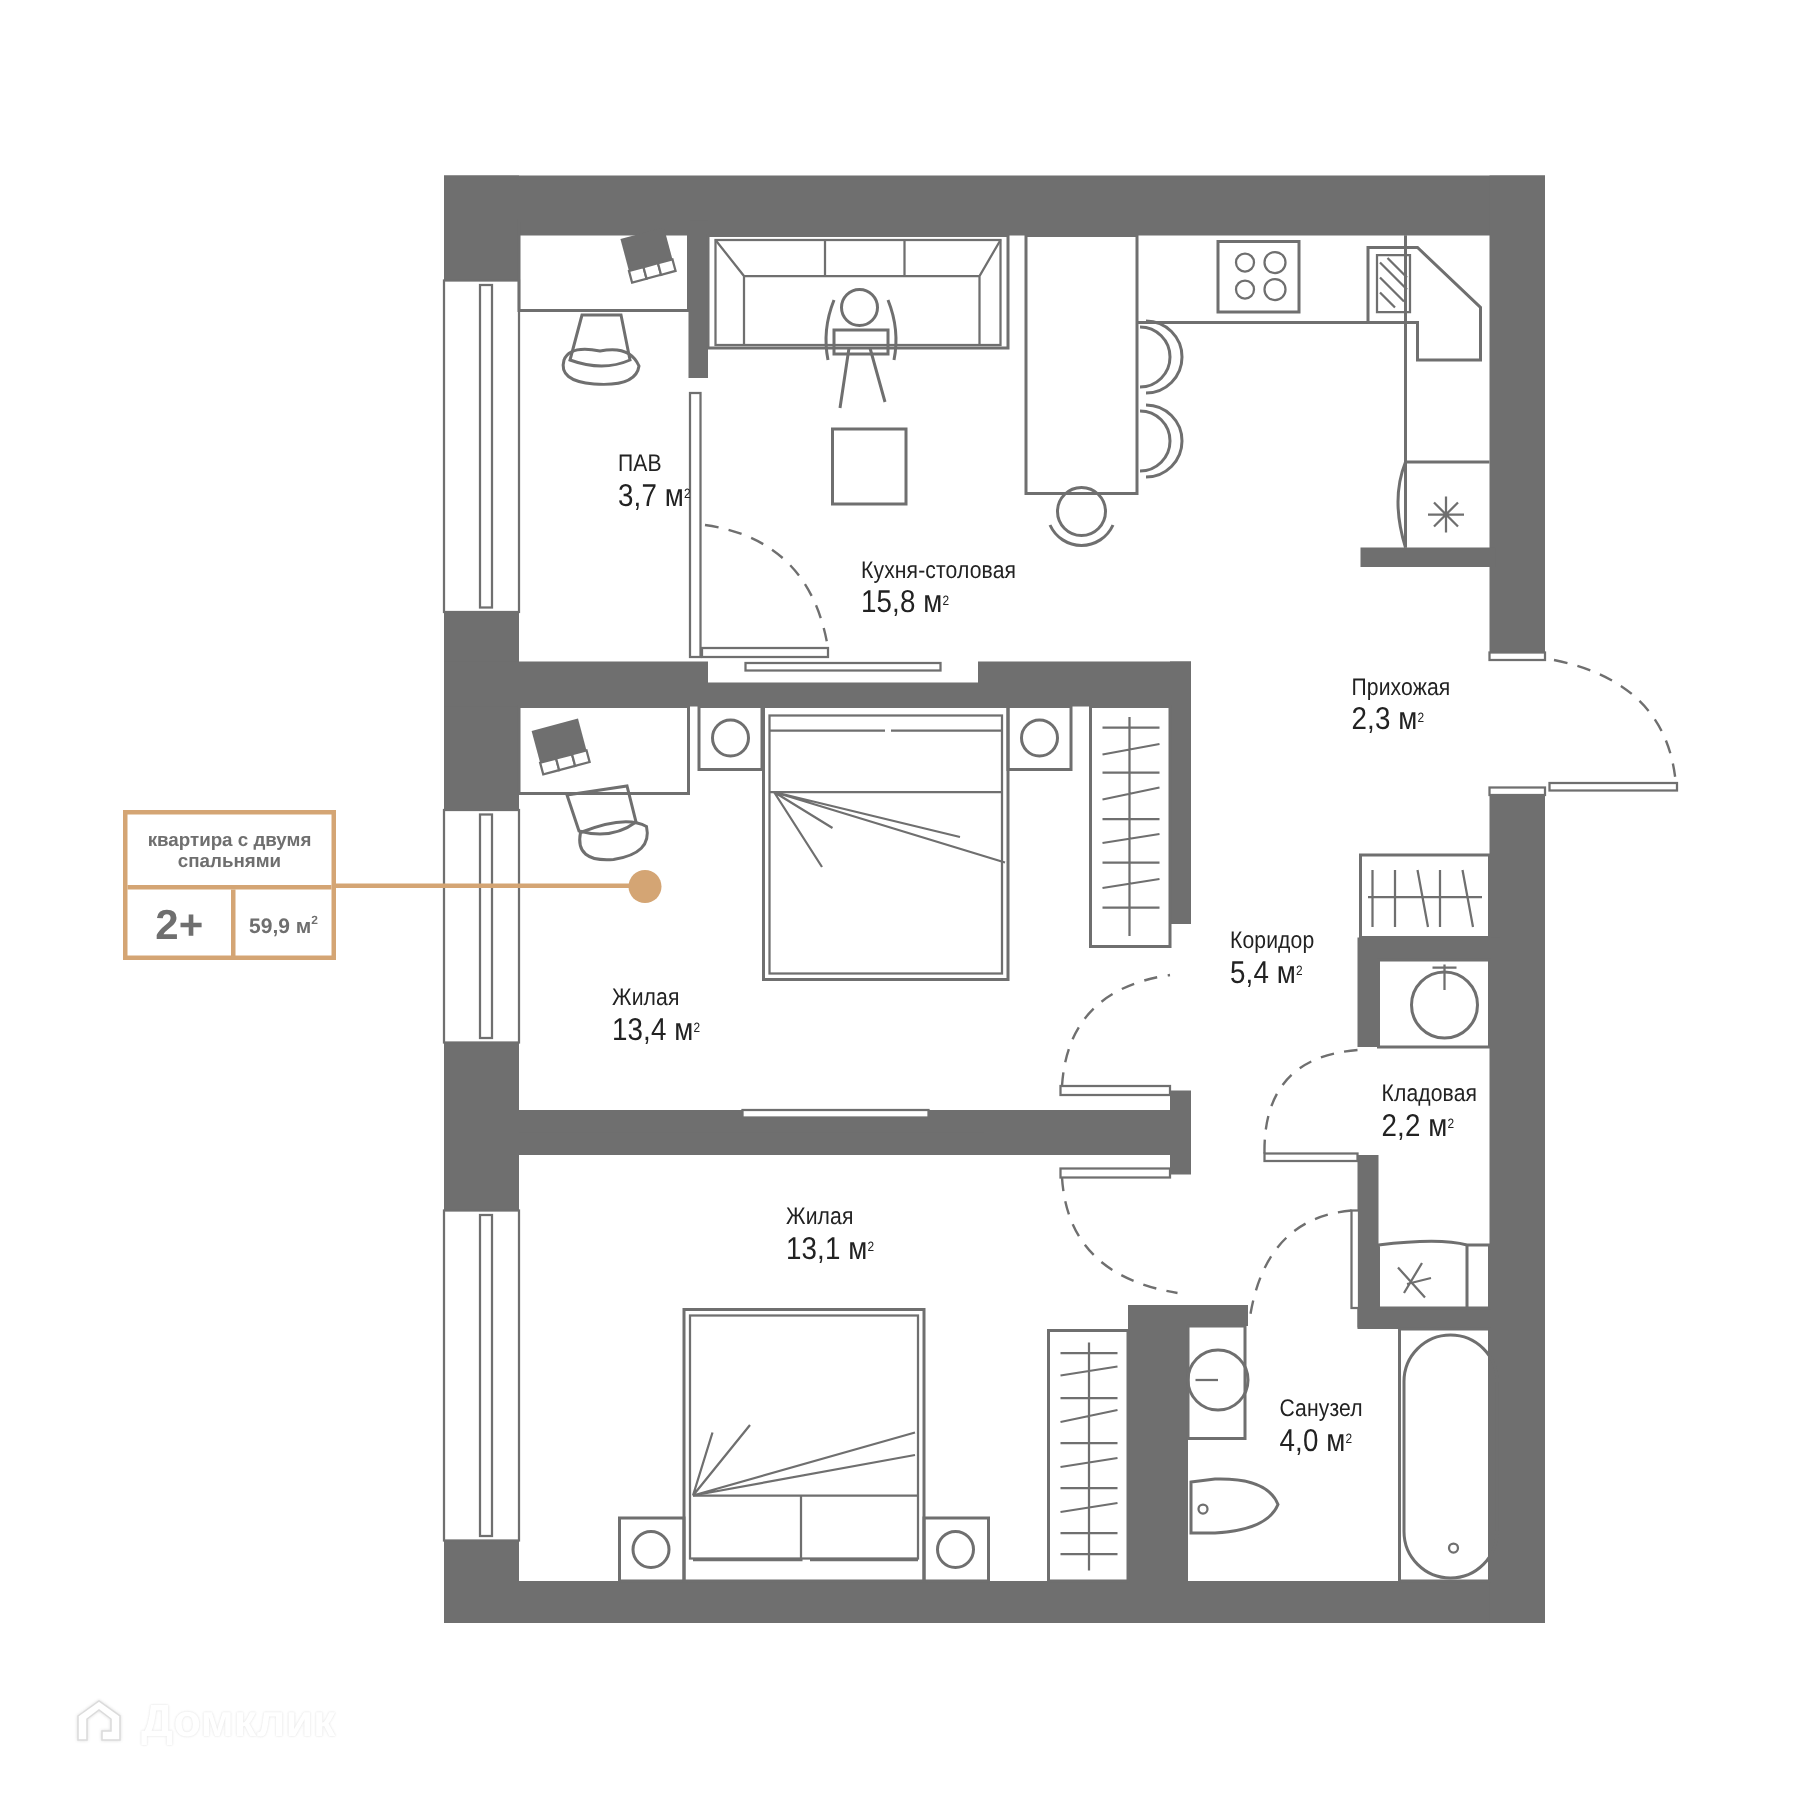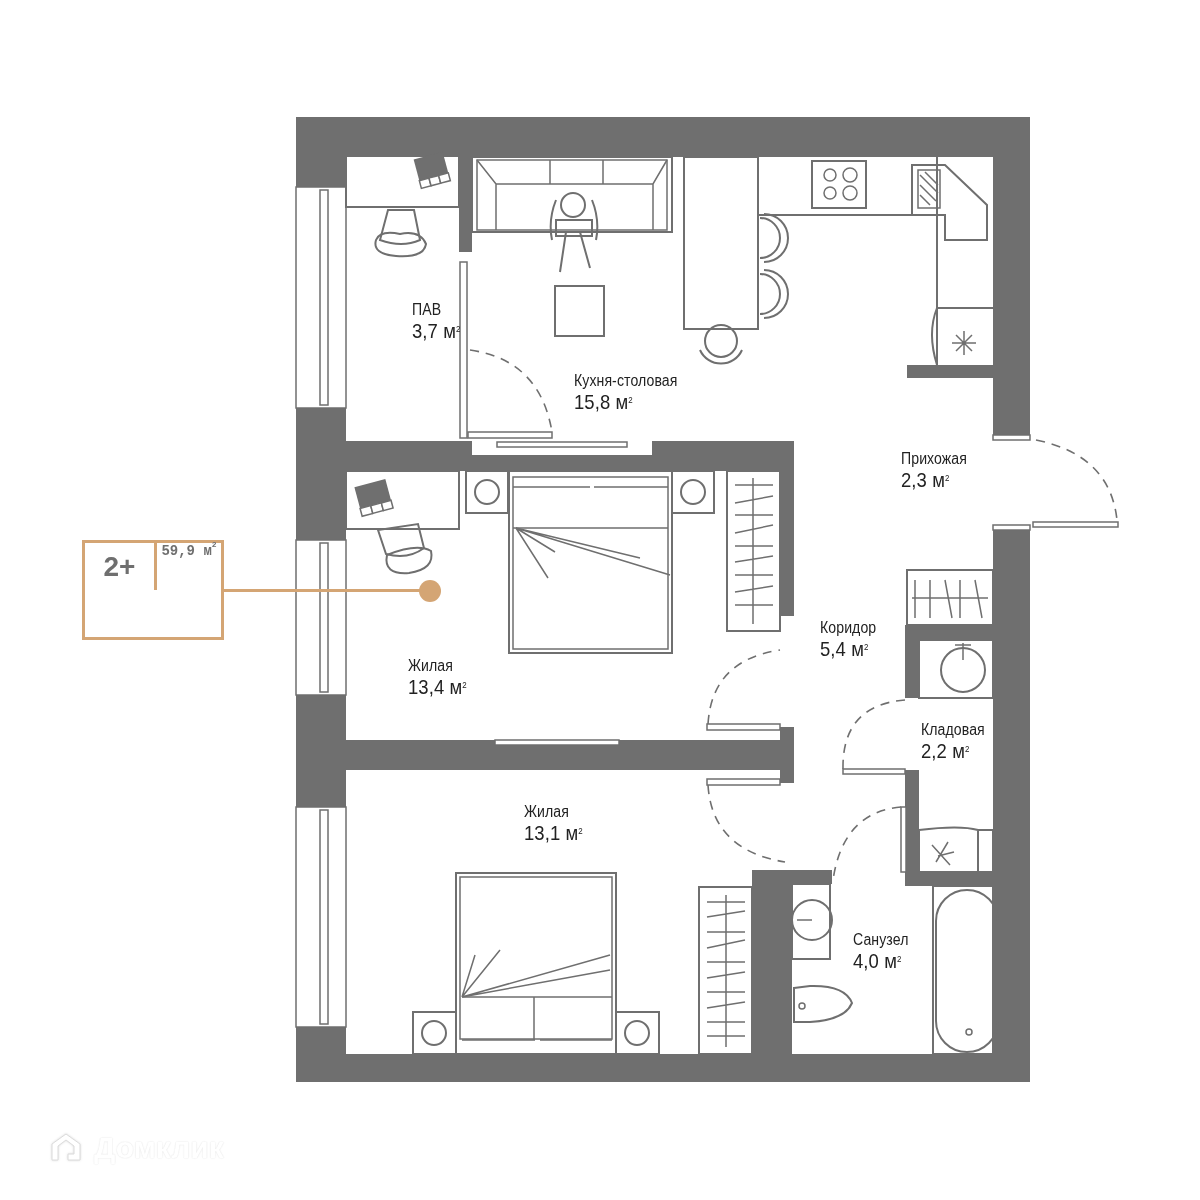--- a/index.html
+++ b/index.html
@@ -18,22 +18,22 @@
   .room-label .area { display: block; font-size: 21px; line-height: 24px; }
   .room-label sup { font-size: 9px; vertical-align: top; position: relative; top: -2px; }
   .badge { position: absolute; left: 82px; top: 540px; width: 142px; height: 100px;
            border: 3px solid #d4a574; box-sizing: border-box; background: #fff; }
   .badge .top { height: 47px; border-bottom: 3px solid #d4a574; display: flex; align-items: center;
                 justify-content: center; text-align: center; color: #6f6f6f; font-weight: bold;
                 font-size: 12.5px; line-height: 14px; }
   .badge .bottom { display: flex; height: 47px; }
   .badge .rooms { width: 69px; border-right: 3px solid #d4a574; display: flex; align-items: center;
                   justify-content: center; color: #6f6f6f; font-weight: bold; font-size: 28px; }
-  .badge .total { flex: 1; display: flex; align-items: flex-start; justify-content: center; color: #6f6f6f;
-                  font-weight: bold; font-size: 14px; font-family: Liberation Mono, monospace; }
+  .badge .total { flex: 1; display: flex; align-items: center; justify-content: center; color: #6f6f6f;
+                  font-weight: bold; font-size: 14px; }
   .badge .total sup { font-size: 8px; vertical-align: top; position: relative; top: -3px; }
   .leader { position: absolute; left: 224px; top: 589px; width: 200px; height: 3px; background: #d4a574; }
   .leader-dot { position: absolute; left: 419px; top: 580px; width: 22px; height: 22px; border-radius: 50%; background: #d4a574; }
   .watermark { position: absolute; left: 48px; top: 1130px; display: flex; align-items: center; gap: 10px;
                color: #ffffff; font-weight: bold; font-size: 30px; opacity: 0.9;
                text-shadow: 0 0 2px #e8e8e8, 0 0 1px #dcdcdc; }
   .watermark svg { filter: drop-shadow(0 0 1px #d8d8d8); }
 </style>
 </head>
 <body>
@@ -270,20 +270,21 @@
   <span class="area"><span>13,1 м</span><sup>2</sup></span>
 </div>
 <div class="room-label" style="left:853px; top:930px;">
   <span class="name">Санузел</span>
   <span class="area"><span>4,0 м</span><sup>2</sup></span>
 </div>
 
 <div class="leader"></div>
 <div class="leader-dot"></div>
 <div class="badge">
+  <div class="top">квартира с двумя спальнями</div>
   <div class="bottom">
     <div class="rooms">2+</div>
     <div class="total">
         <span>59,9 м</span>
         <sup>2</sup>
       </div>
   </div>
 </div>
 
 <div class="watermark">

